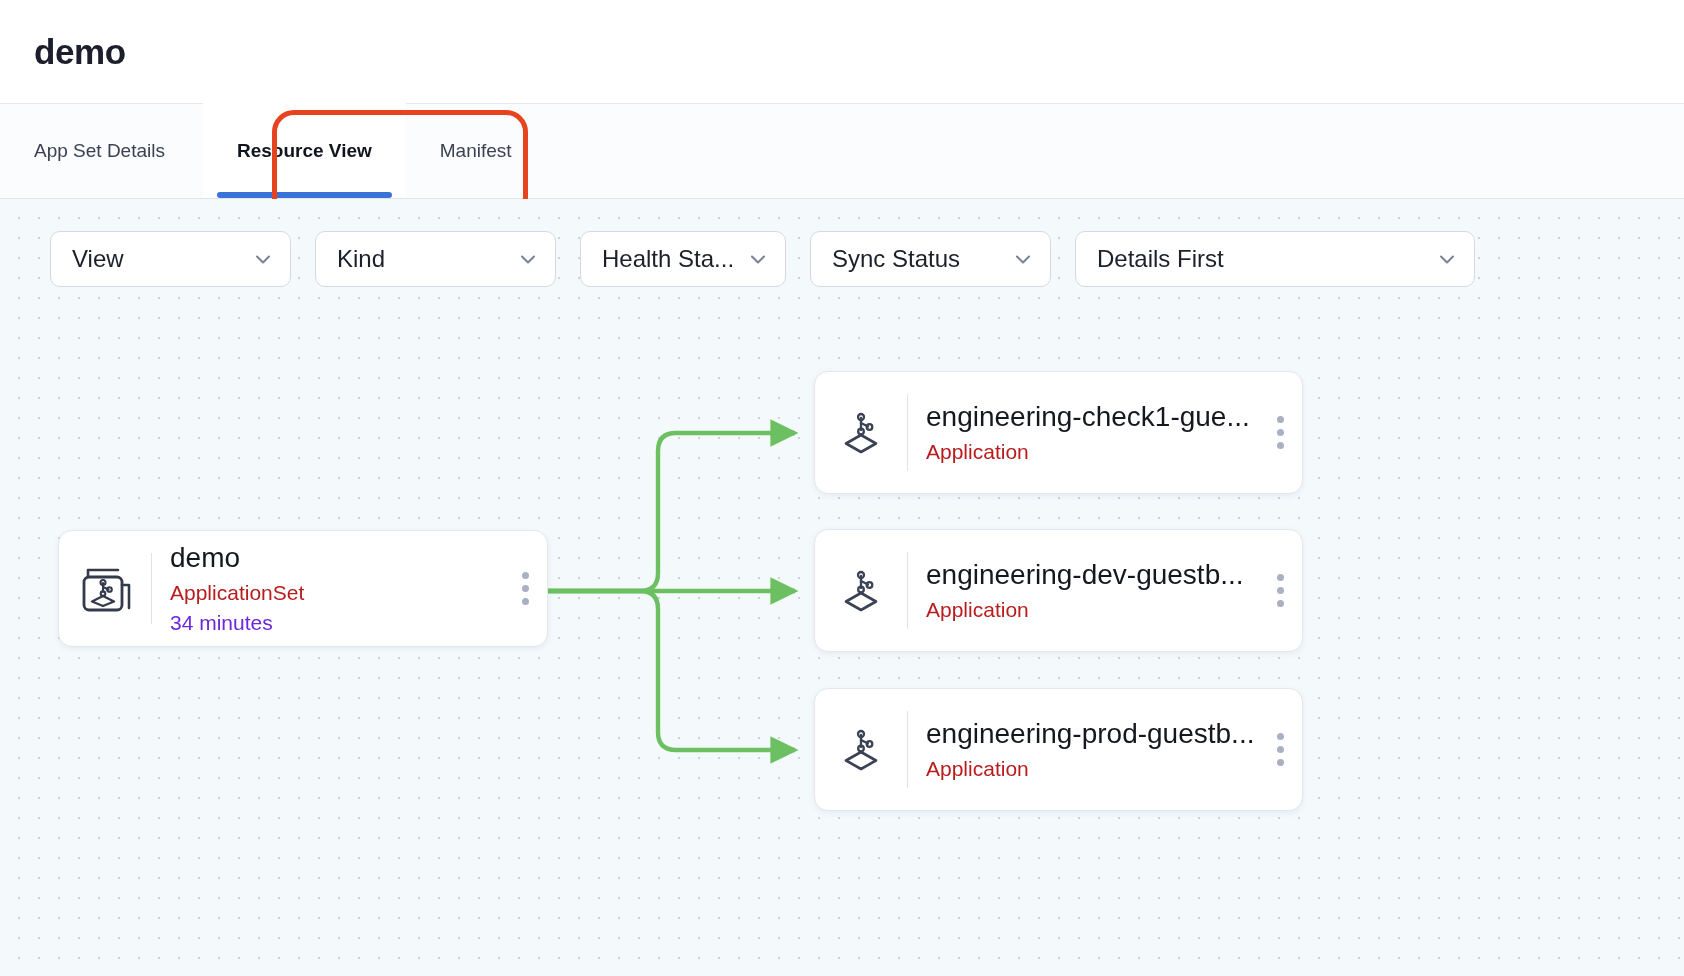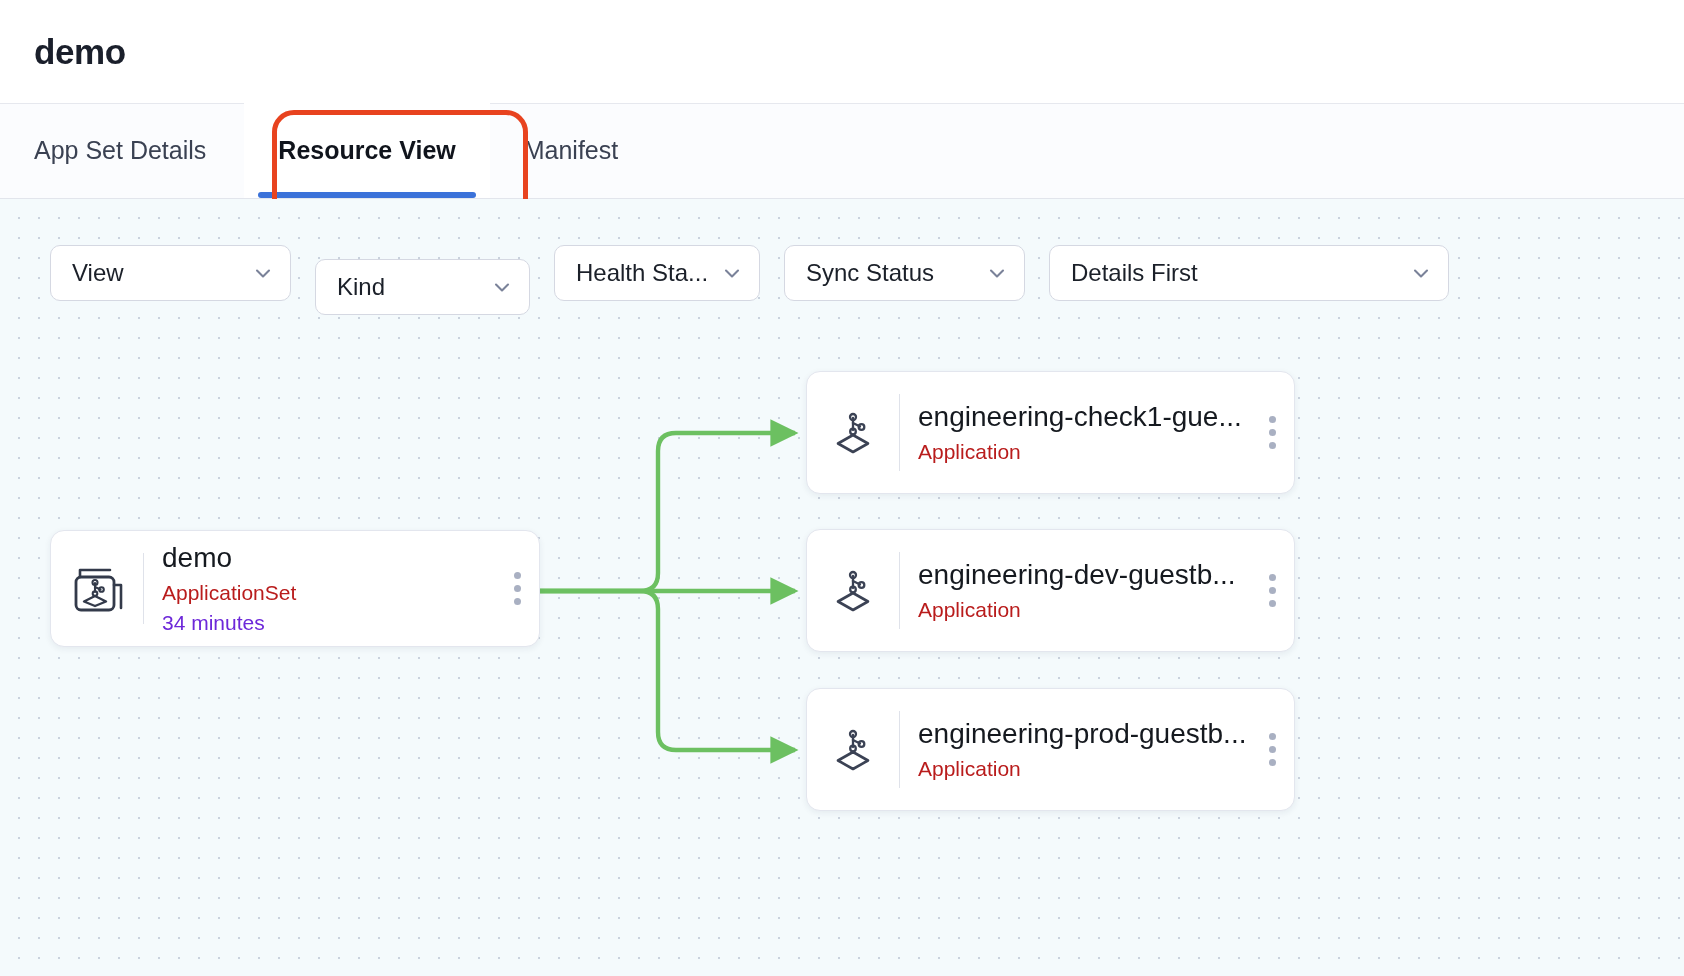--- a/index.html
+++ b/index.html
@@ -30,21 +30,21 @@
     display: flex; align-items: flex-end;
     padding-left: 34px;
     border-bottom: 1px solid #e2e5ec;
     position: relative;
   }
   .tab {
     position: relative;
     height: 95px;
     display: flex; align-items: center; justify-content: center;
     padding: 8px 34px;
-    font-size: 25px; color: #3a4152;
+    font-size: 19px; color: #3a4152;
     cursor: pointer;
     white-space: nowrap;
   }
   .tab:first-child { padding-left: 0; padding-right: 38px; }
   .tab.active { color: #10141c; font-weight: 700; background: #ffffff; }
   .tab.active::after {
     content: ""; position: absolute; left: 14px; right: 14px; bottom: 0;
     height: 6px; background: #3b72d9; border-radius: 3px;
   }
   .tab-highlight {
@@ -77,21 +77,21 @@
     display: flex; align-items: center;
     padding: 0 16px 0 21px;
     cursor: pointer;
   }
   .select .sel-label {
     font-size: 24px; color: #1b2029;
     white-space: nowrap; overflow: hidden; text-overflow: ellipsis;
     flex: 1 1 auto;
   }
   .select.w-name { width: 241px; }
-  .select.w-kind { width: 215px; margin-top: 28px; }
+  .select.w-kind { width: 241px; }
   .select.w-health { width: 206px; }
   .select.w-sync { width: 241px; }
   .select.w-sort { width: 400px; }
   .chev {
     flex: 0 0 auto; width: 22px; height: 22px; margin-left: 12px;
     display: block;
   }
   .chev svg { display: block; }
 
   
@@ -99,20 +99,21 @@
   .edges { position: absolute; left: 0; top: 0; width: 1684px; height: 800px; overflow: visible; }
 
   .node {
     position: absolute;
     background: #ffffff;
     border: 1px solid #e3e6ee;
     border-radius: 14px;
     box-shadow: 0 2px 6px rgba(30,40,70,0.07);
     display: flex; align-items: center;
     cursor: pointer;
+    margin-left: 8px;
   }
   .node-icon {
     flex: 0 0 auto;
     width: 92px;
     display: flex; align-items: center; justify-content: center;
   }
   .node-divider {
     flex: 0 0 auto; width: 1px; align-self: stretch;
     margin: 22px 0; background: #dfe2ea;
   }

